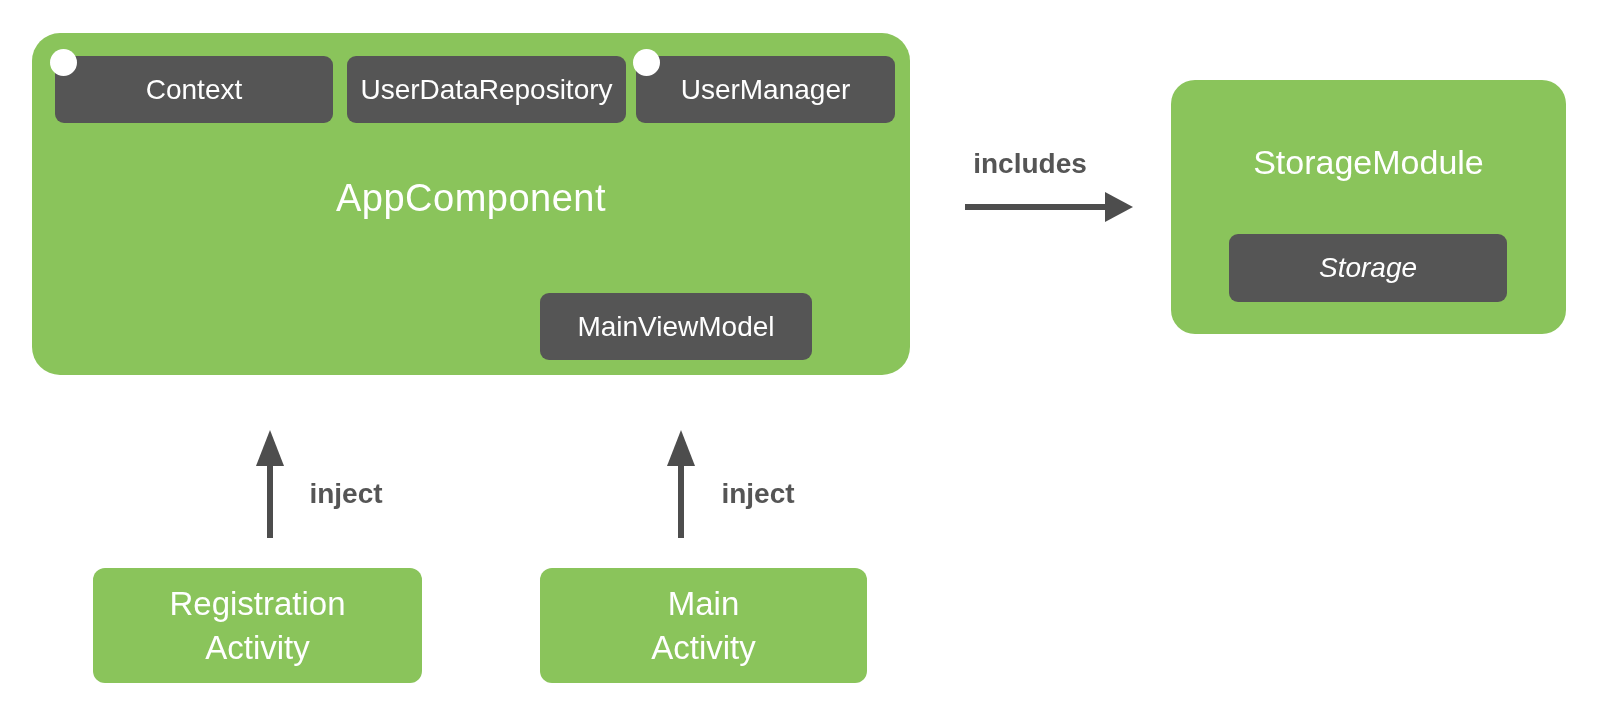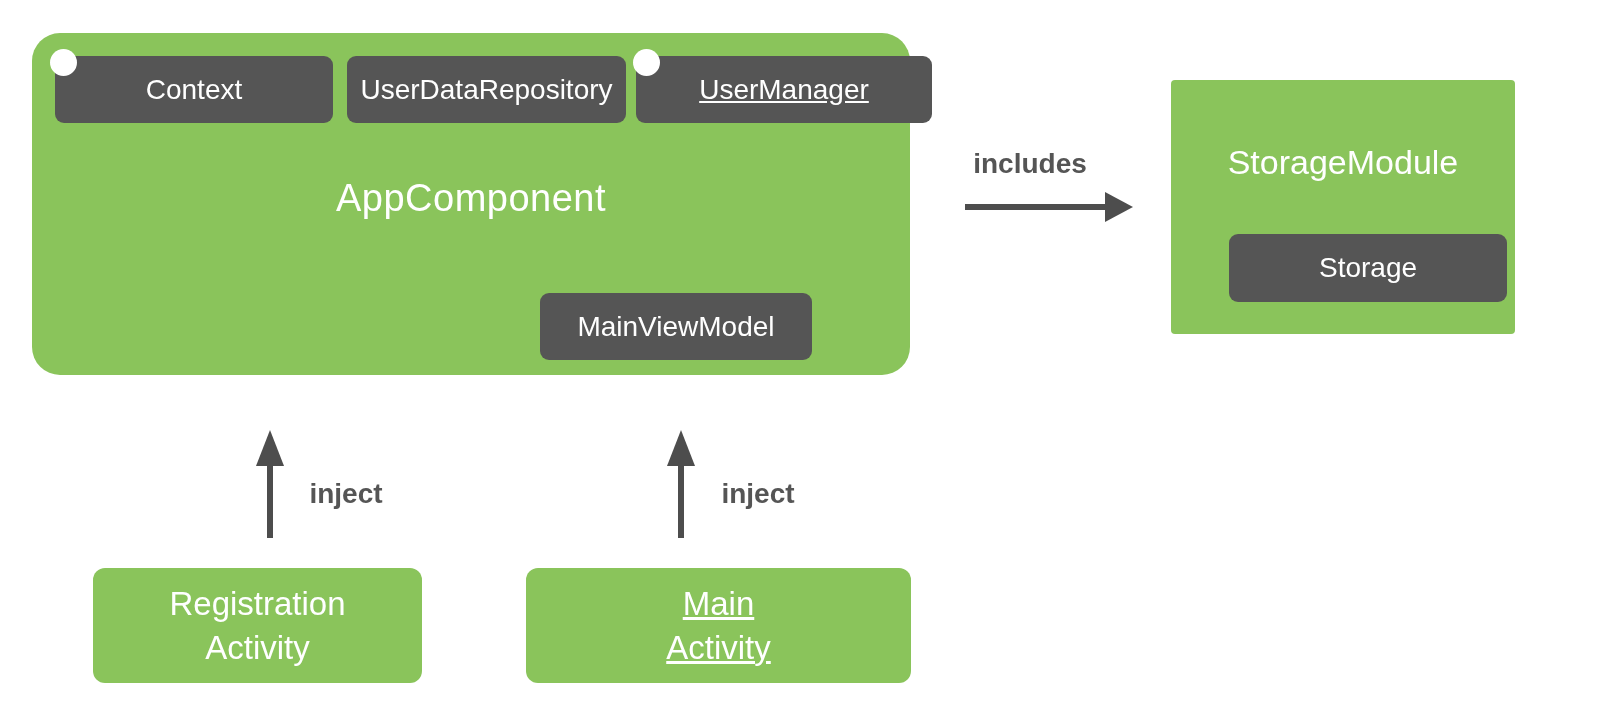--- a/index.html
+++ b/index.html
@@ -19,30 +19,30 @@
   .chip{position:absolute;background:var(--dark);border-radius:9px;
     color:var(--text_light);display:flex;align-items:center;justify-content:center;
     font-size:28px;}
   .dot{position:absolute;width:27px;height:27px;border-radius:50%;
     background:#ffffff;z-index:5;}
 
   .app-box{left:32px;top:33px;width:878px;height:342px;border-radius:28px;}
   .app-title{position:absolute;left:0;top:144px;width:100%;text-align:center;
     color:var(--text_light);font-size:38px;letter-spacing:0.5px;}
 
-  .storage-box{left:1171px;top:80px;width:344px;height:254px;border-radius:4px;}
+  .storage-box{left:1171px;top:80px;width:395px;height:254px;border-radius:24px;}
   .storage-title{position:absolute;left:0;top:63px;width:100%;text-align:center;
     color:var(--text_light);font-size:34px;}
 
   .activity-box{position:absolute;width:329px;height:115px;border-radius:12px;
     background:var(--green);color:var(--text_light);
     display:flex;flex-direction:column;align-items:center;justify-content:center;}
   .activity-box .line{font-size:33px;line-height:44px;text-align:center;}
   .reg-activity{left:93px;top:568px;}
-  .main-activity{left:526px;top:568px;width:385px;text-decoration:underline;}
+  .main-activity{left:540px;top:568px;width:327px;}
 
   .edge-label{position:absolute;color:var(--text_dark);font-size:28px;text-align:center;font-weight:bold;}
   .lbl-includes{left:950px;top:148px;width:160px;}
   .lbl-inject-reg{left:306px;top:478px;width:80px;}
   .lbl-inject-main{left:718px;top:478px;width:80px;}
 
   .arrow-part{position:absolute;}
   .h-line{left:965px;top:204px;width:142px;height:6px;background:var(--arrow);}
   .h-head{left:1105px;top:192px;width:0;height:0;
     border-top:15px solid transparent;border-bottom:15px solid transparent;
@@ -64,38 +64,38 @@
   <div class="green-box app-box">
     <div class="dot" style="left:18px;top:16px;"></div>
     <div class="dot" style="left:601px;top:16px;"></div>
 
     <div class="chip" style="left:23px;top:23px;width:278px;height:67px;">
       <span>Context</span>
     </div>
     <div class="chip" style="left:315px;top:23px;width:279px;height:67px;">
       <span>UserDataRepository</span>
     </div>
-    <div class="chip" style="left:604px;top:23px;width:296px;height:67px;text-decoration:underline;">
+    <div class="chip" style="left:604px;top:23px;width:259px;height:67px;">
       <span>UserManager</span>
     </div>
 
     <div class="app-title">AppComponent</div>
 
     <div class="chip" style="left:508px;top:260px;width:272px;height:67px;text-align:center;">
       <span>MainViewModel</span>
     </div>
   </div>
 
   <div class="edge-label lbl-includes">includes</div>
   <div class="arrow-part h-line"></div>
   <div class="arrow-part h-head"></div>
 
   <div class="green-box storage-box">
     <div class="storage-title">StorageModule</div>
-    <div class="chip" style="left:58px;top:154px;width:278px;height:68px;">
+    <div class="chip" style="left:58px;top:154px;width:278px;height:68px;font-style:italic;">
       <span>Storage</span>
     </div>
   </div>
 
   <div class="arrow-part v-head reg"></div>
   <div class="arrow-part v-line reg"></div>
   <div class="edge-label lbl-inject-reg">inject</div>
 
   <div class="arrow-part v-head main"></div>
   <div class="arrow-part v-line main"></div>

